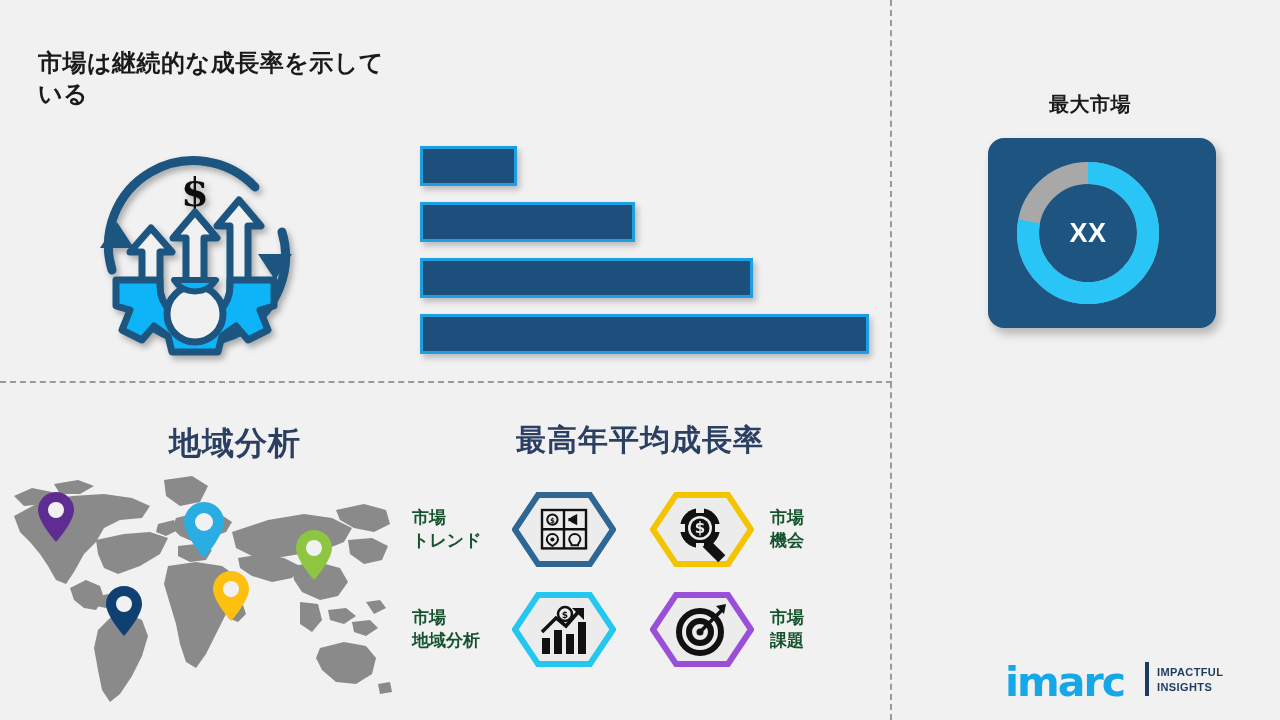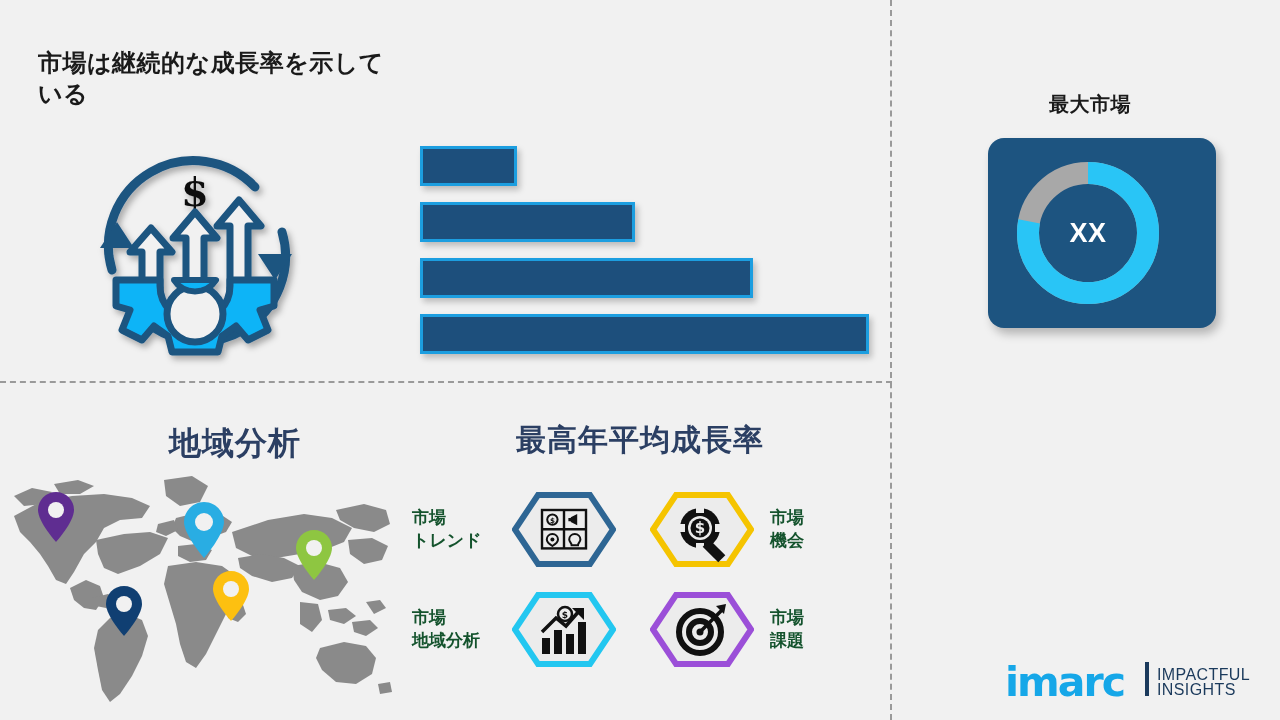--- a/index.html
+++ b/index.html
@@ -142,21 +142,21 @@
     font-family: "DejaVu Sans", sans-serif;
   }
   #brand-bar {
     position: absolute;
     left: 140px; top: 6px;
     width: 4px; height: 34px;
     background: #1b3a5c;
   }
   .brand-tag {
     position: absolute; left: 152px;
-    color: #1b3a5c; font-size: 16px; font-weight: normal; letter-spacing: 0.4px;
+    color: #1b3a5c; font-size: 11px; font-weight: bold; letter-spacing: 0.4px;
   }
   #brand-tag-1 { top: 10px; }
   #brand-tag-2 { top: 25px; }
 </style>
 </head>
 <body>
 
 <div id="stage">
 
   <div class="v-divider"></div>

